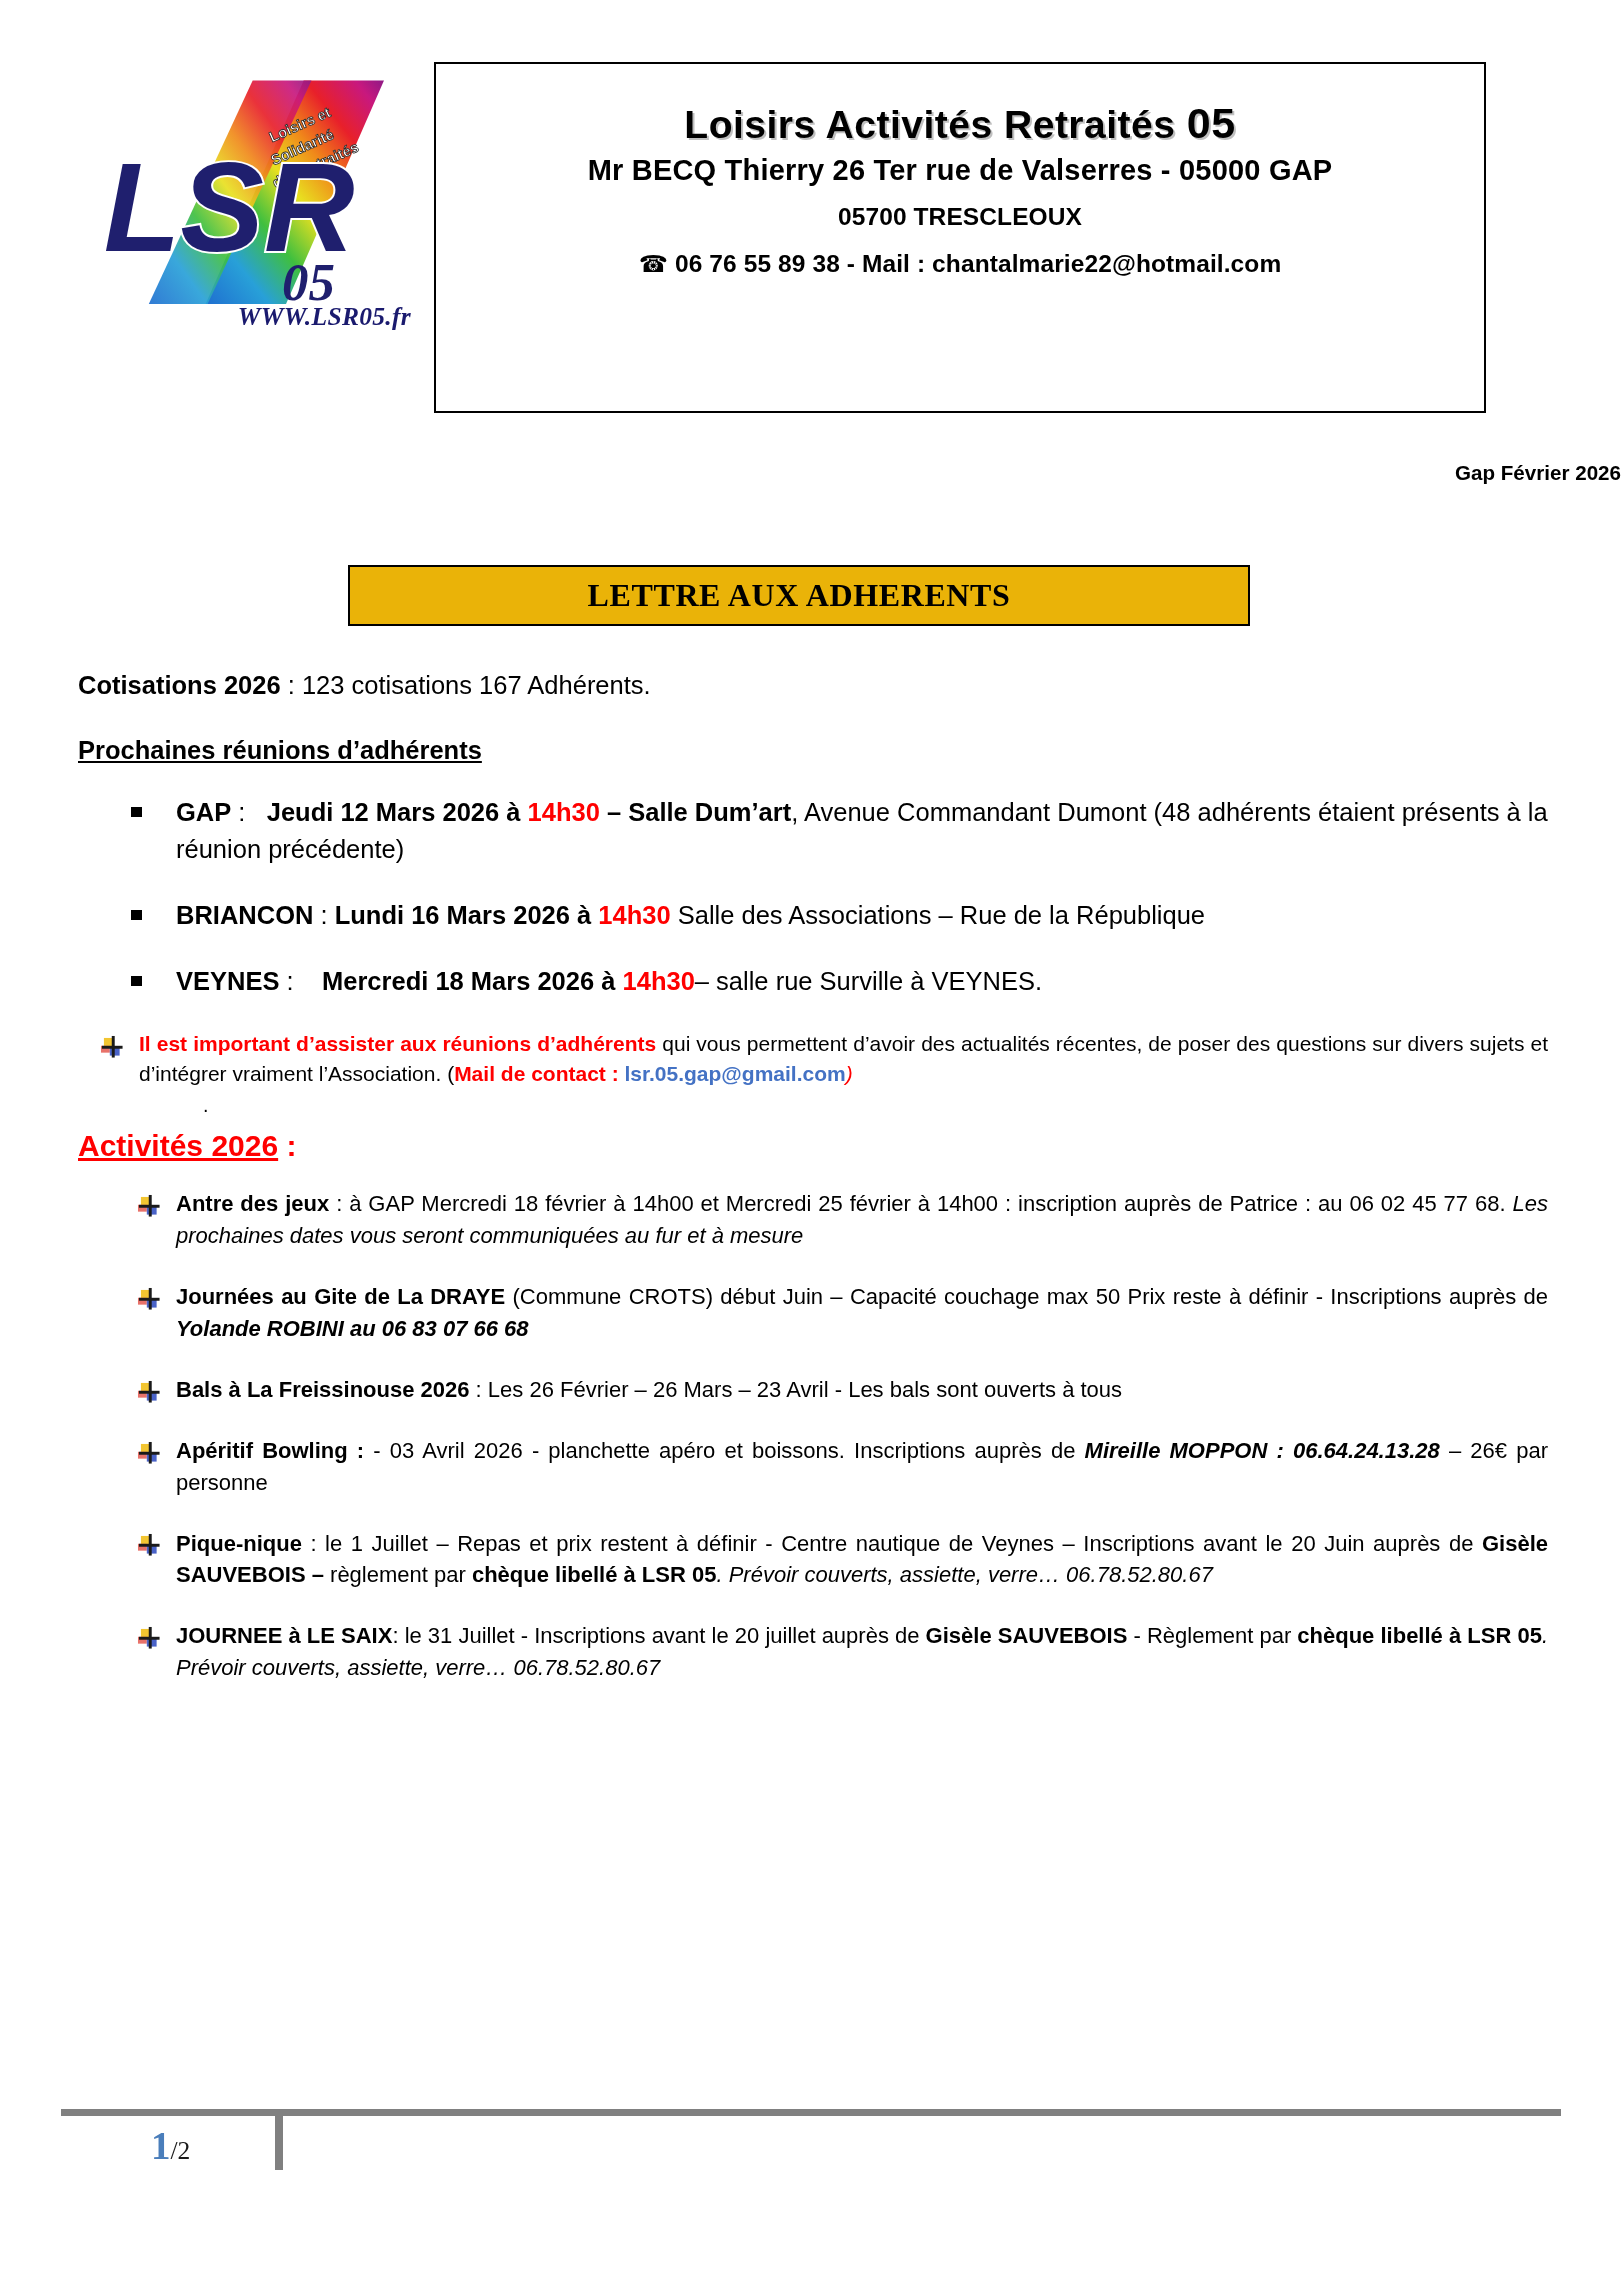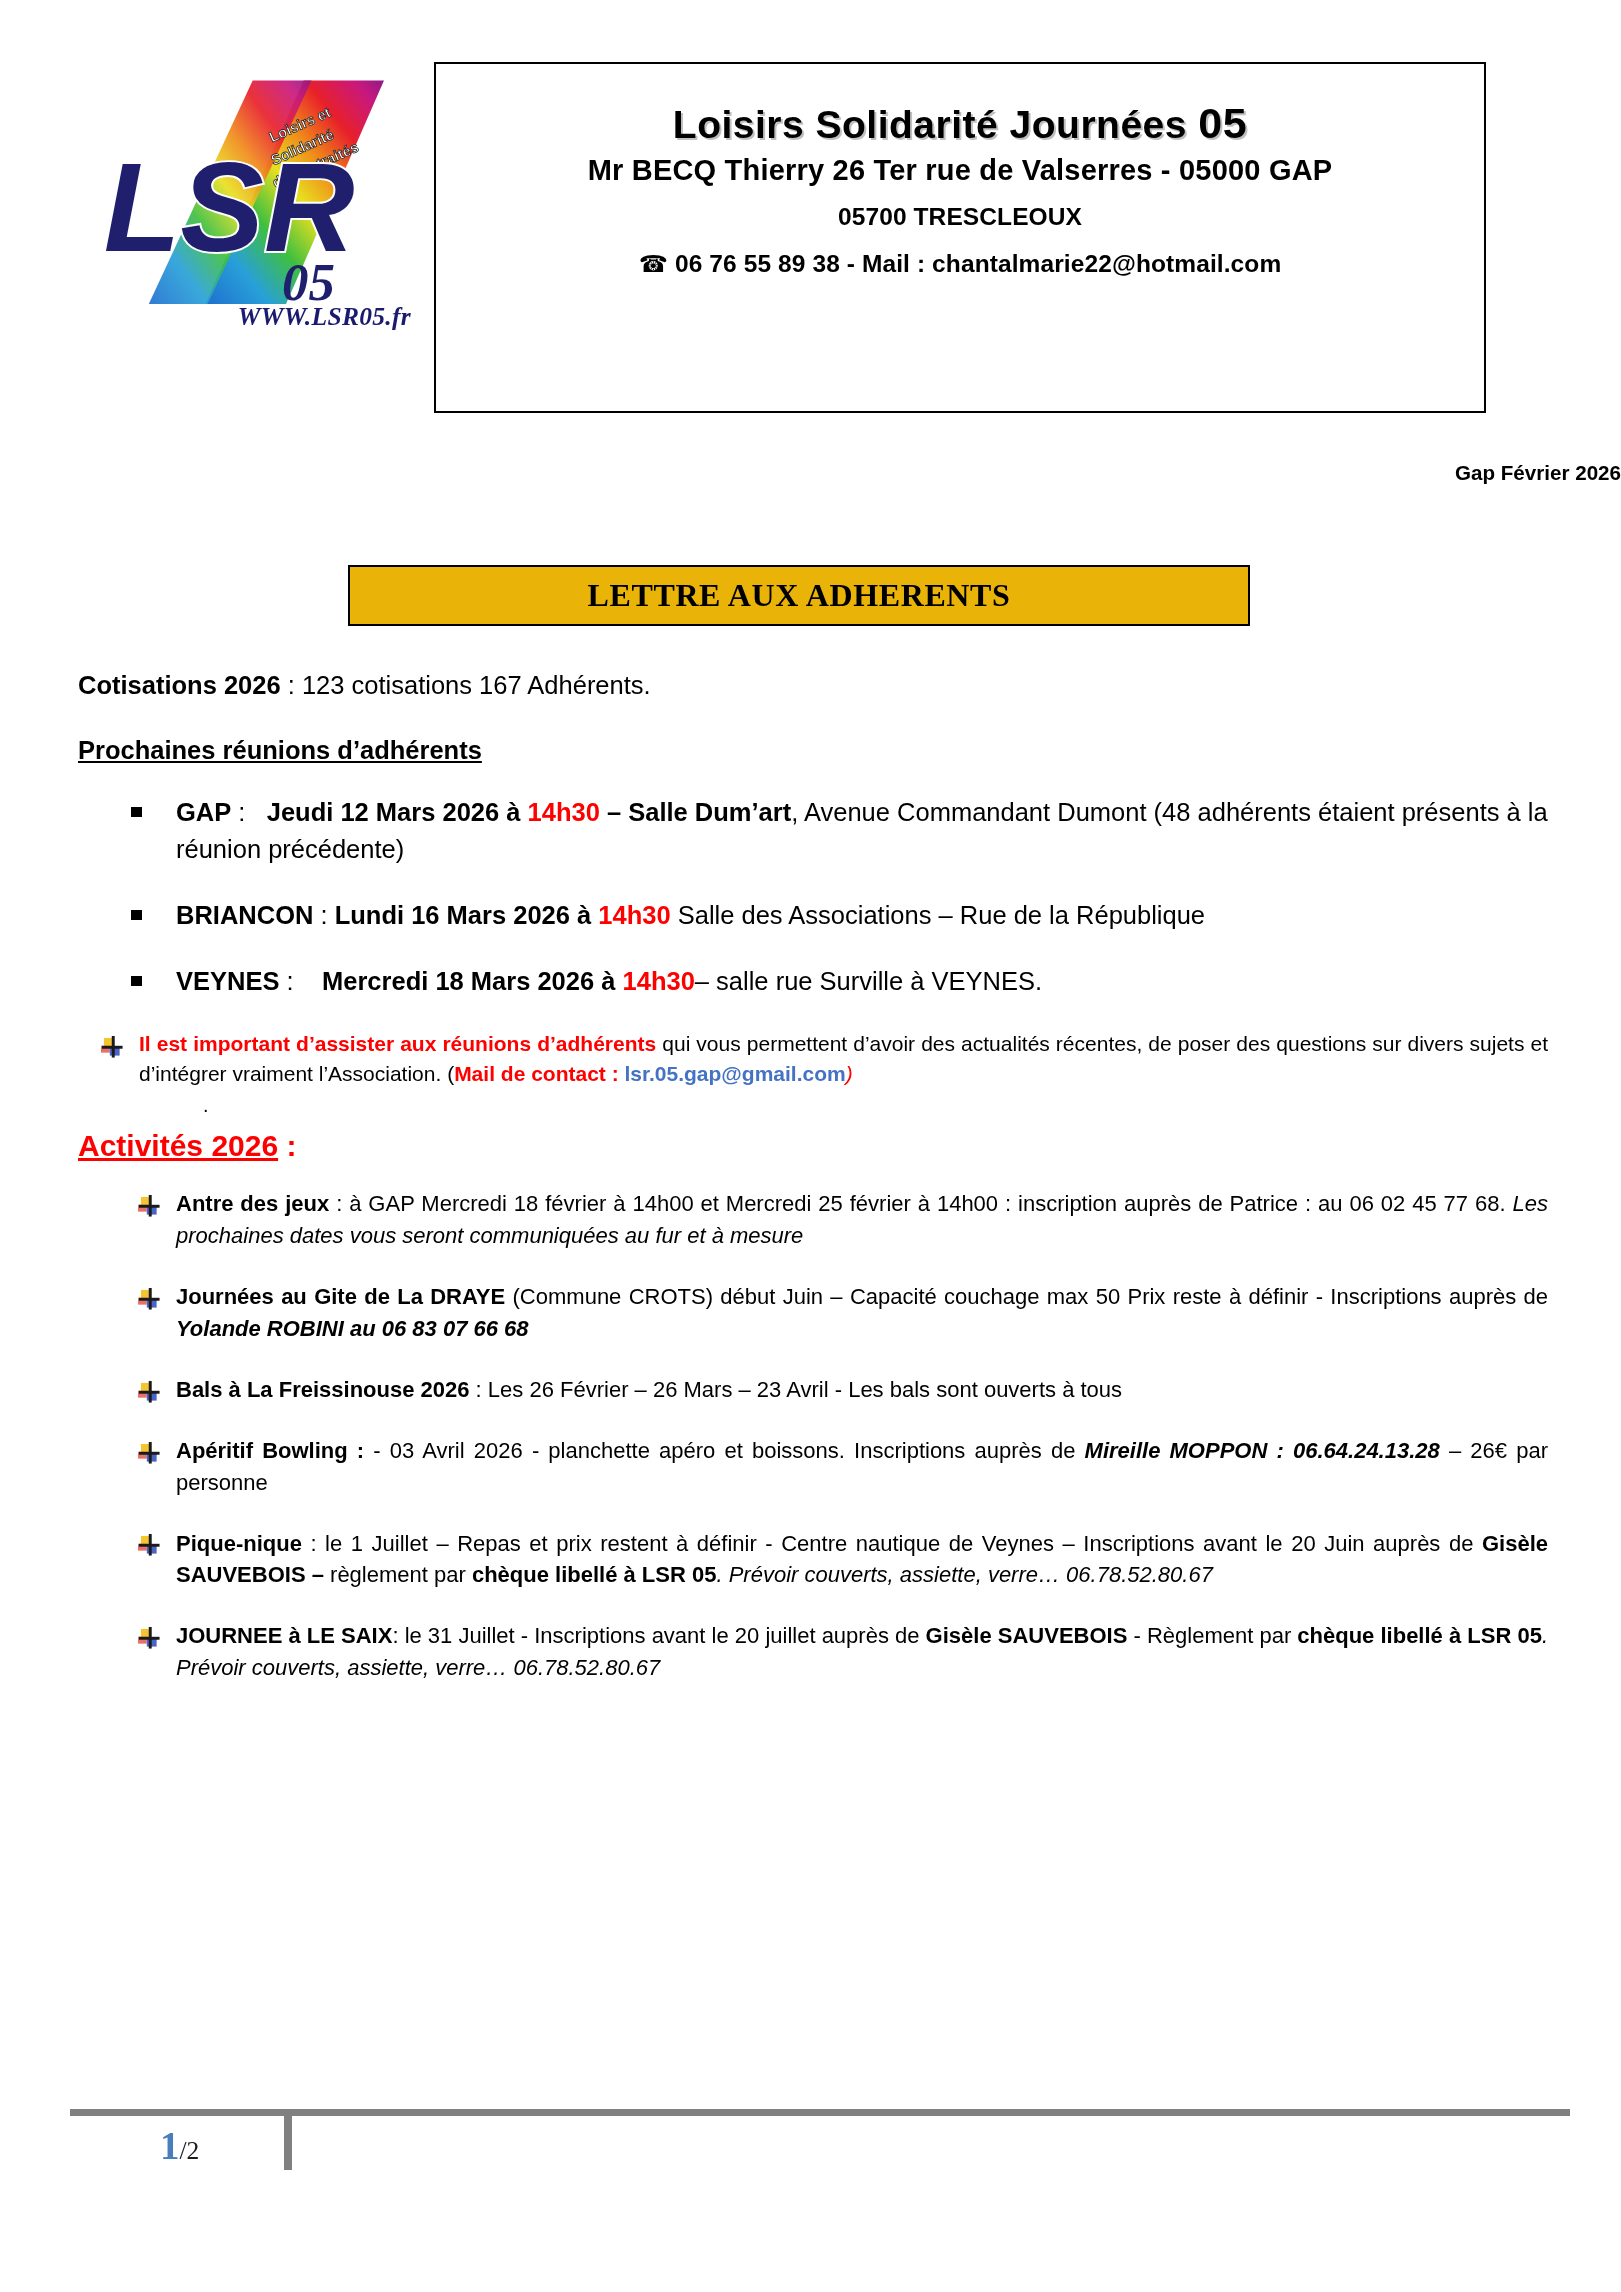--- a/index.html
+++ b/index.html
@@ -210,21 +210,21 @@
     color: #ff0000;
     margin: 13.7px 0 25.5px 0;
   }
   .section-head .u-part { text-decoration: underline; }
 
   .justify { text-align: justify; }
 
   
   .footer {
     position: absolute;
-    left: 70px;
+    left: 61px;
     top: 2109px;
     width: 1500px;
     height: 118px;
   }
   .footer-bar {
     position: absolute;
     left: 0;
     top: 0;
     width: 1500px;
     height: 6.9px;
@@ -284,21 +284,21 @@
 
         <text x="14" y="196" font-family="Liberation Sans, sans-serif" font-size="128" font-weight="bold" font-style="italic" fill="#1f1f6e" stroke="#ffffff" stroke-width="4" paint-order="stroke">LSR</text>
 
         <text x="196" y="246" font-family="Liberation Serif, serif" font-size="54" font-weight="bold" font-style="italic" fill="#1f1f6e">05</text>
       </svg>
       <div class="logo-url">WWW.LSR05.fr</div>
     </div>
 
     <div class="contact-box">
       <div class="cb-title">
-        <span>Loisirs  Solidarité  Journées</span>
+        <span>Loisirs  Activités  Retraités</span>
         <span class="big05">05</span>
       </div>
       <div class="cb-sub">Mr BECQ Thierry 26 Ter rue de Valserres - 05000 GAP</div>
       <div class="cb-line tight">05700 TRESCLEOUX</div>
       <div class="cb-line mail">
         <span class="phone-glyph">☎</span>
         <span>06 76 55 89 38</span>
         <span>- Mail :</span>
         <span>chantalmarie22@hotmail.com</span>
       </div>

